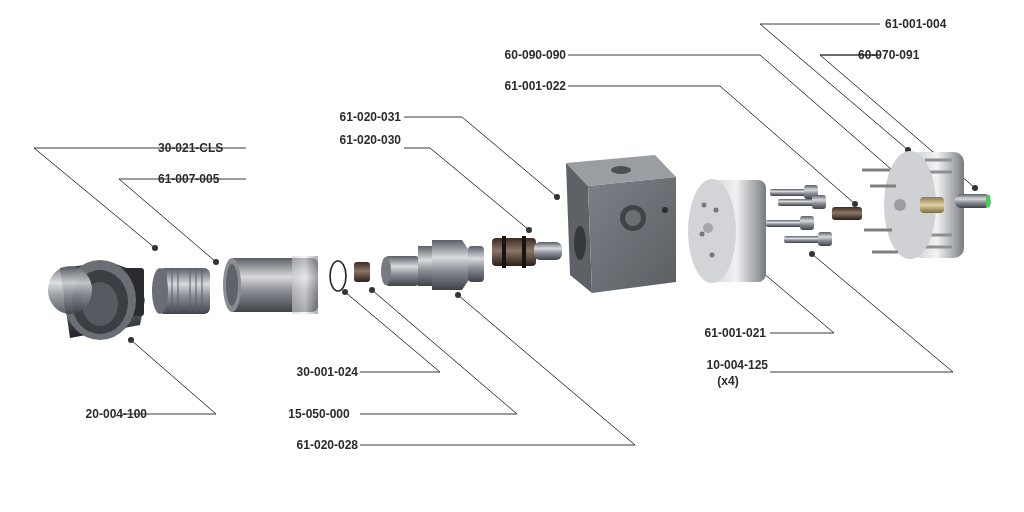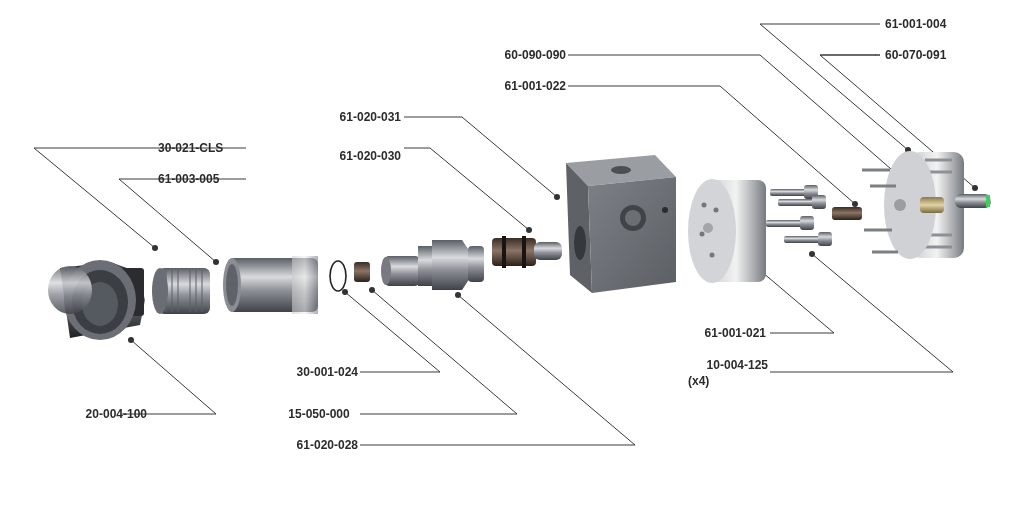--- a/index.html
+++ b/index.html
@@ -1,20 +1,20 @@
 <!DOCTYPE html>
 <html><head>
 <meta charset="utf-8">
 <style>
   html,body{margin:0;padding:0;background:#ffffff;}
   body{width:1024px;height:512px;position:relative;overflow:hidden;font-family:"Liberation Sans",sans-serif;}
   #diagram{position:absolute;left:0;top:0;width:1024px;height:512px;}
   .lbl{position:absolute;font-family:"Liberation Sans",sans-serif;font-weight:bold;font-size:12px;color:#2b2b2b;line-height:16px;white-space:nowrap;}
   .lbl.r{text-align:right;}
-  .sub{display:block;text-align:left;}
+  .sub{display:block;text-align:center;}
 </style>
 </head>
 <body>
 
 <svg id="diagram" viewBox="0 0 1024 512" xmlns="http://www.w3.org/2000/svg">
   <defs>
     <linearGradient id="metalV" x1="0" y1="0" x2="0" y2="1">
       <stop offset="0" stop-color="#5a5f66"></stop>
         <stop offset="0.35" stop-color="#d8dadd"></stop>
       <stop offset="0.6" stop-color="#8d9197"></stop>
@@ -188,27 +188,27 @@
   <g>
     <rect x="920" y="197" width="24" height="16" rx="4" fill="url(#brass)"></rect>
   </g>
   <g>
     <rect x="955" y="194" width="36" height="14" rx="6" fill="url(#metalV)"></rect>
     <rect x="986" y="195" width="4" height="12" fill="#3ccf5a"></rect>
   </g>
 </svg>
 
 <div class="lbl" style="left:885px;top:16px;">61-001-004</div>
-<div class="lbl" style="left:885px;top:47px;text-align:right;">60-070-091</div>
+<div class="lbl" style="left:858px;top:47px;text-align:right;">60-070-091</div>
 <div class="lbl r" style="left:488px;top:47px;width:78px;">60-090-090</div>
 <div class="lbl r" style="left:488px;top:78px;width:78px;">61-001-022</div>
 <div class="lbl r" style="left:323px;top:109px;width:78px;">61-020-031</div>
-<div class="lbl r" style="left:323px;top:148px;width:78px;">61-020-030</div>
+<div class="lbl r" style="left:323px;top:132px;width:78px;">61-020-030</div>
 <div class="lbl" style="left:158px;top:140px;">30-021-CLS</div>
-<div class="lbl" style="left:158px;top:171px;">61-003-005</div>
+<div class="lbl" style="left:158px;top:171px;">61-007-005</div>
 <div class="lbl r" style="left:688px;top:325px;width:78px;">61-001-021</div>
 <div class="lbl r" style="left:688px;top:357px;width:80px;">
   <span>10-004-125</span>
   <span class="sub">(x4)</span>
 </div>
 <div class="lbl r" style="left:280px;top:364px;width:78px;">30-001-024</div>
 <div class="lbl r" style="left:56px;top:406px;width:79px;margin-left:12px;">20-004-100</div>
 <div class="lbl r" style="left:280px;top:406px;width:78px;text-align:center;">15-050-000</div>
 <div class="lbl r" style="left:280px;top:437px;width:78px;">61-020-028</div>
 

